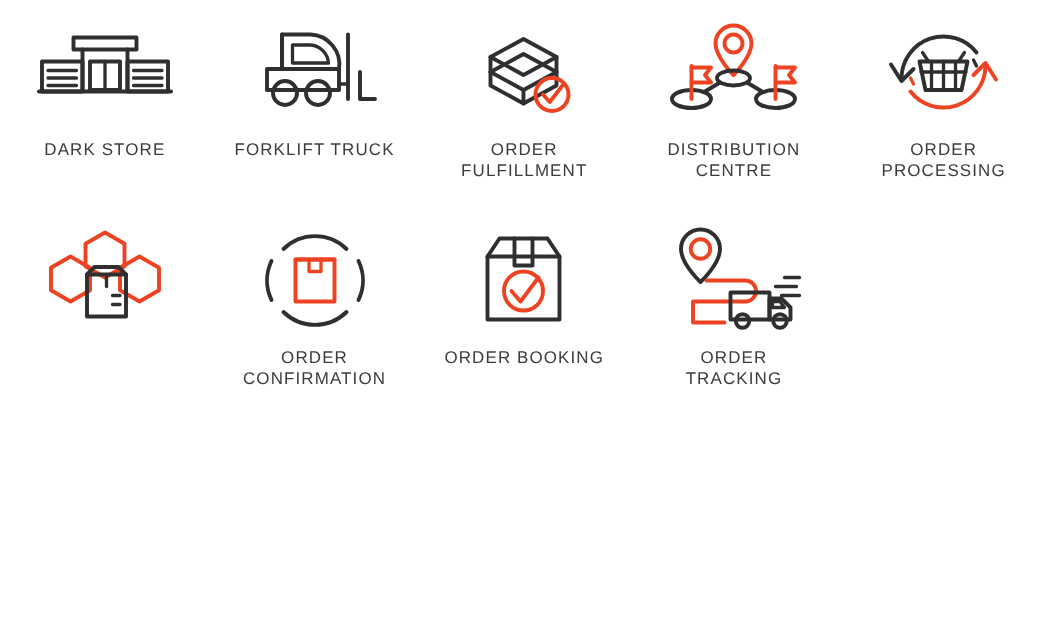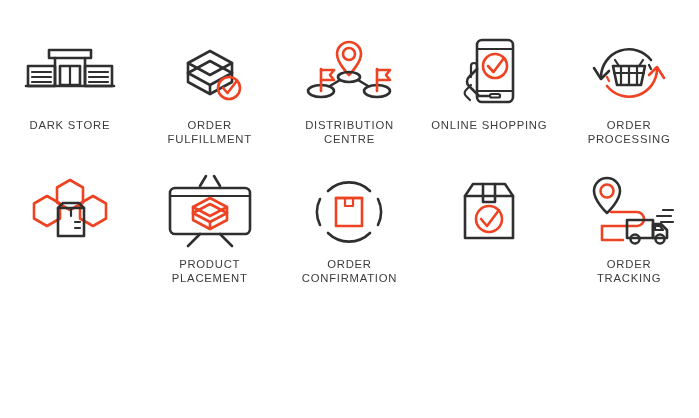--- a/index.html
+++ b/index.html
@@ -22,21 +22,20 @@
     height: 418px;
   }
   .icon-cell {
     display: flex;
     flex-direction: column;
     align-items: center;
     justify-content: flex-start;
     box-sizing: border-box;
     padding-top: 8px;
     position: relative;
-    margin-top: 25px;
   }
   .icon-art {
     width: 96px;
     height: 80px;
     display: block;
   }
   .icon-label {
     margin-top: 6px;
     font-size: 11.3px;
     letter-spacing: 0.75px;
@@ -69,20 +68,34 @@
       <path class="st-thin dk" d="M10 39 H29 M10 44 H29 M10 49 H29"></path>
       <path class="st-thin dk" d="M67 39 H86 M67 44 H86 M67 49 H86"></path>
       <rect class="st dk" x="38" y="33" width="20" height="19"></rect>
       <path class="st-thin dk" d="M48 33 V52"></path>
       <path class="st dk" d="M4 53 H92"></path>
     </svg>
     <div class="icon-label">DARK STORE</div>
   </div>
 
 
+  <div class="icon-cell">
+    <svg class="icon-art" viewBox="0 0 96 80">
+      <path class="st dk" d="M26 15 H45 a20 20 0 0 1 19 23 H26 Z"></path>
+      <path class="st dk" d="M26 15 V38"></path>
+      <path class="st-thin dk" d="M33 22 H45 a13 13 0 0 1 12 12 H33 Z"></path>
+      <path class="st dk" d="M16 38 H64 V52 H16 Z"></path>
+      <circle class="st dk" cx="28" cy="54" r="8"></circle>
+      <circle class="st dk" cx="50" cy="54" r="8"></circle>
+      <path class="st dk" d="M70 15 V58"></path>
+      <path class="st dk" d="M78 40 V58 H88"></path>
+      <path class="st-thin dk" d="M64 48 H70"></path>
+    </svg>
+    <div class="icon-label">FORKLIFT TRUCK</div>
+  </div>
 
   <div class="icon-cell">
     <svg class="icon-art" viewBox="0 0 96 80">
       <path class="st dk" d="M26 30 L48 18 L70 30 L48 42 Z"></path>
       <path class="st dk" d="M26 40 L48 28 L70 40 L48 52 Z"></path>
       <path class="st dk" d="M26 40 V49 L48 61 V52"></path>
       <path class="st dk" d="M70 40 V49 L48 61"></path>
       <path class="st dk" d="M26 30 V40 M70 30 V40"></path>
       <circle class="st rd" cx="67" cy="55" r="11"></circle>
       <path class="st rd" d="M61 55 L65.5 60 L74 49"></path>
@@ -103,33 +116,20 @@
       <path class="st rd" d="M20 37 H33 L29 42 L33 47 H20"></path>
       <path class="st rd" d="M76 36 V58"></path>
       <path class="st rd" d="M76 37 H89 L85 42 L89 47 H76"></path>
     </svg>
     <div class="icon-label">DISTRIBUTION
 CENTRE</div>
   </div>
 
 
 
-  <div class="icon-cell">
-    <svg class="icon-art" viewBox="0 0 96 80">
-      <rect class="st dk" x="36" y="7" width="36" height="62" rx="5"></rect>
-      <path class="st-thin dk" d="M36 16 H72 M36 58 H72"></path>
-      <rect class="st-thin dk" x="49" y="61" width="10" height="3.5" rx="1.5"></rect>
-      <circle class="st rd" cx="54" cy="33" r="12"></circle>
-      <path class="st rd" d="M47 33 L52.5 39 L63 25"></path>
-      <path class="st dk" d="M36 36 L28 44 a6 6 0 0 0 0 9 l10 10 h9"></path>
-      <path class="st-thin dk" d="M36 39 V33 a3 3 0 0 0 -6 0 v11"></path>
-      <path class="st-thin dk" d="M30 52 l-5 5 a4 4 0 0 0 0 6 l4 4"></path>
-    </svg>
-    <div class="icon-label">ONLINE SHOPPING</div>
-  </div>
 
   <div class="icon-cell">
     <svg class="icon-art" viewBox="0 0 96 80">
       <path class="st dk" d="M20 44 a28 28 0 0 1 50 -17"></path>
       <path class="st dk" d="M13 35 L20 46 L28 38"></path>
       <path class="st-thin dk" d="M68 32 l2 4"></path>
       <path class="st rd" d="M76 36 a28 28 0 0 1 -50 17"></path>
       <path class="st rd" d="M83 45 L76 34 L68 42"></path>
       <path class="st-thin rd" d="M28 48 l-2 -4"></path>
       <path class="st dk" d="M32 33 H64 L60 52 H36 Z"></path>
@@ -146,35 +146,20 @@
       <path class="st rd" d="M48 8 L61 15.5 V30.5 L48 38 L35 30.5 V15.5 Z"></path>
       <path class="st rd" d="M25 24 L38 31.5 V46.5 L25 54 L12 46.5 V31.5 Z"></path>
       <path class="st rd" d="M71 24 L84 31.5 V46.5 L71 54 L58 46.5 V31.5 Z"></path>
       <rect class="st dk" x="36" y="36" width="26" height="28"></rect>
       <path class="st dk" d="M36 36 L41 31 H57 L62 36"></path>
       <path class="st-thin dk" d="M49 36 V44"></path>
       <path class="st-thin dk" d="M53 50 H58 M53 56 H58"></path>
     </svg>
   </div>
 
-  <div class="icon-cell">
-    <svg class="icon-art" viewBox="0 0 96 80">
-      <rect class="st dk" x="8" y="16" width="80" height="46" rx="5"></rect>
-      <path class="st-thin dk" d="M8 24 H88"></path>
-      <path class="st dk" d="M38 14 L44 4 M58 14 L52 4"></path>
-      <path class="st dk" d="M26 74 L38 62 M70 74 L58 62"></path>
-      <path class="st rd" d="M31 35 L48 26 L65 35 L48 44 Z"></path>
-      <path class="st rd" d="M31 41 L48 32 L65 41 L48 50 Z"></path>
-      <path class="st rd" d="M31 41 V48 L48 57 V50"></path>
-      <path class="st rd" d="M65 41 V48 L48 57"></path>
-      <path class="st rd" d="M31 35 V41 M65 35 V41"></path>
-    </svg>
-    <div class="icon-label">PRODUCT
-PLACEMENT</div>
-  </div>
 
   <div class="icon-cell">
     <svg class="icon-art" viewBox="0 0 96 80">
       <path class="st dk" d="M27 19 a30 30 0 0 1 42 0"></path>
       <path class="st dk" d="M77 27 a30 30 0 0 1 0 26"></path>
       <path class="st dk" d="M69 61 a30 30 0 0 1 -42 0"></path>
       <path class="st dk" d="M19 53 a30 30 0 0 1 0 -26"></path>
       <rect class="st rd" x="35" y="26" width="26" height="28"></rect>
       <path class="st rd" d="M35 26 H61"></path>
       <path class="st-thin rd" d="M44 26 V34 H52 V26"></path>
@@ -184,20 +169,21 @@
   </div>
 
   <div class="icon-cell">
     <svg class="icon-art" viewBox="0 0 96 80">
       <path class="st dk" d="M24 24 L32 12 H64 L72 24"></path>
       <rect class="st dk" x="24" y="24" width="48" height="42"></rect>
       <path class="st dk" d="M42 12 V30 H54 V12"></path>
       <circle class="st rd" cx="48" cy="47" r="13"></circle>
       <path class="st rd" d="M40 47 L46 54 L58 38"></path>
     </svg>
+    <div class="icon-label">ORDER BOOKING</div>
   </div>
 
   <div class="icon-cell">
     <svg class="icon-art" viewBox="0 0 96 80">
       <path class="st dk" d="M26 6 a13 13 0 0 1 13 13 c0 10 -13 22 -13 22 s-13 -12 -13 -22 a13 13 0 0 1 13 -13 Z"></path>
       <circle class="st rd" cx="26" cy="19" r="6.5"></circle>
       <path class="st rd" d="M30 40 H56 a7 7 0 0 1 0 14 H21 V68 H42"></path>
       <path class="st dk" d="M46 48 H72 V66 H46 Z"></path>
       <path class="st dk" d="M72 52 H80 L86 58 V66 H72 Z"></path>
       <path class="st-thin dk" d="M74 54 H79 L82 58 H74 Z"></path>

